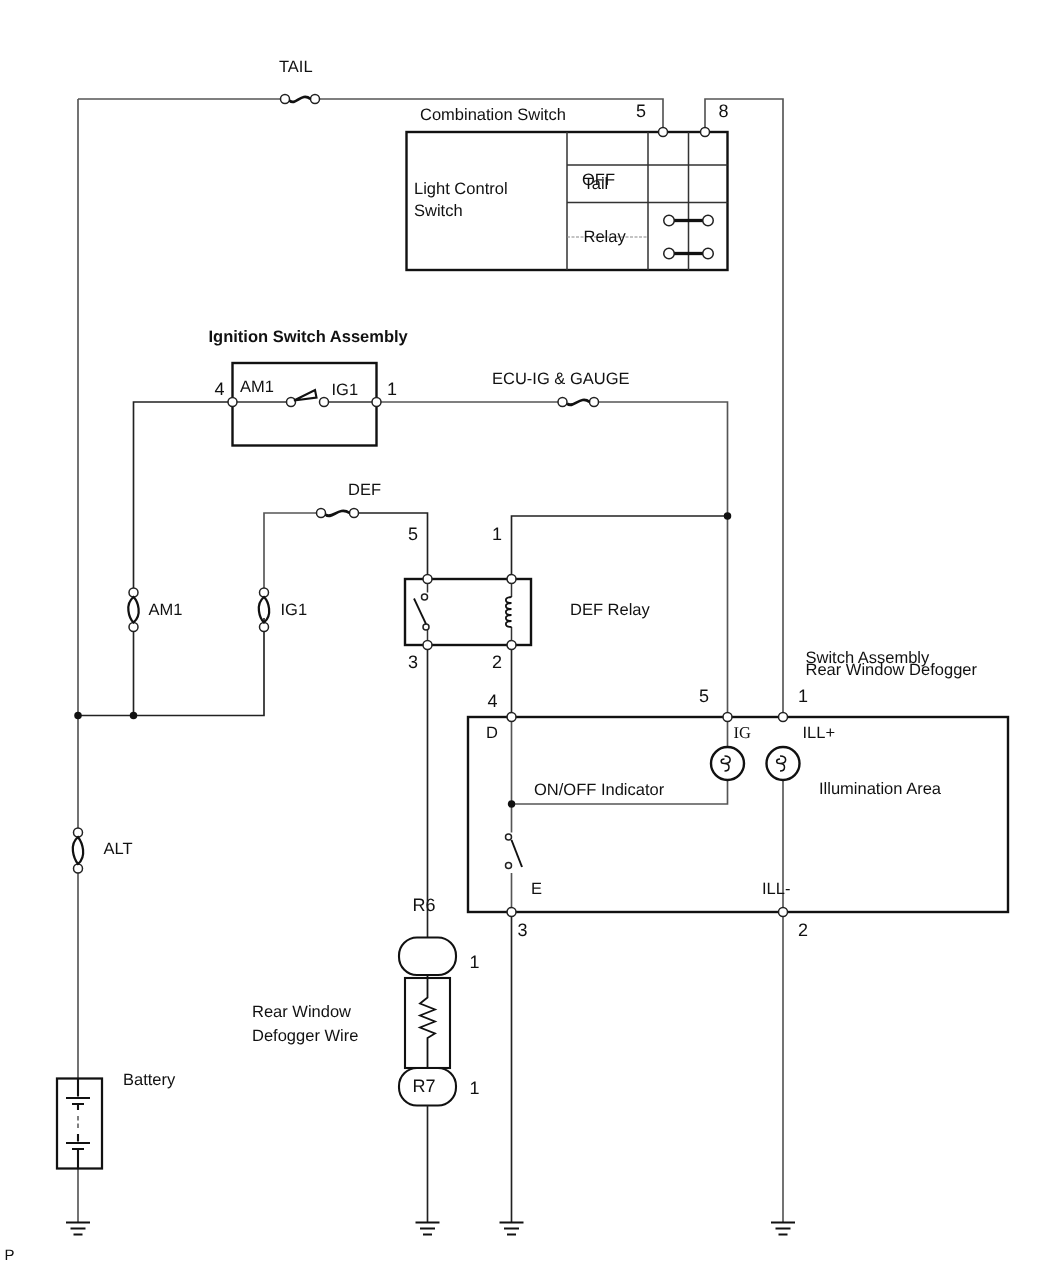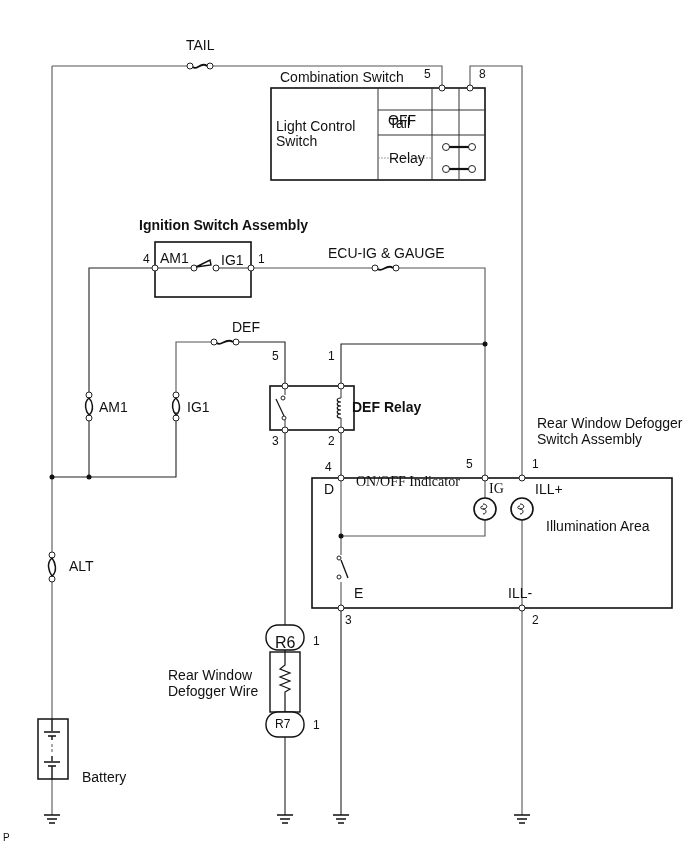--- a/index.html
+++ b/index.html
@@ -4,21 +4,21 @@
 <style>
   html,body{margin:0;padding:0;background:#ffffff;}
   body{width:691px;height:845px;position:relative;overflow:hidden;font-family:"Liberation Sans",sans-serif;color:#111;}
   svg{position:absolute;left:0;top:0;}
   .w{stroke:#555;stroke-width:1.1;fill:none;}
   .wd{stroke:#222;stroke-width:1.1;fill:none;}
   .bx{stroke:#111;stroke-width:1.6;fill:none;}
   .thin{stroke:#333;stroke-width:1;fill:none;}
   .term{fill:#fff;stroke:#222;stroke-width:1;}
   .dot{fill:#111;stroke:none;}
-  .lbl{position:absolute;font-size:14px;line-height:14px;white-space:nowrap;color:#111;}
+  .lbl{position:absolute;font-size:11px;line-height:14px;white-space:nowrap;color:#111;}
   .pin{position:absolute;font-size:12px;line-height:13px;color:#111;}
 </style>
 </head>
 <body>
 
 <svg width="691" height="845" viewBox="0 0 691 845">
 
   <path class="w" d="M52 66 V552"></path>
   <path class="w" d="M52 580 V719"></path>
   <path class="w" d="M52 779 V815"></path>
@@ -193,42 +193,42 @@
 <div class="pin" style="left:258px;top:253px;">1</div>
 <div class="lbl" style="left:160px;top:251px;">AM1</div>
 <div class="lbl" style="left:221px;top:253px;">IG1</div>
 <div class="lbl" style="left:328px;top:246px;">ECU-IG &amp; GAUGE</div>
 
 <div class="lbl" style="left:232px;top:320px;">DEF</div>
 <div class="pin" style="left:272px;top:350px;">5</div>
 <div class="pin" style="left:328px;top:350px;">1</div>
 <div class="pin" style="left:272px;top:435px;">3</div>
 <div class="pin" style="left:328px;top:435px;">2</div>
-<div class="lbl" style="left:352px;top:400px;font-weight:bold;">DEF Relay</div>
+<div class="lbl" style="left:380px;top:400px;">DEF Relay</div>
 
 <div class="lbl" style="left:99px;top:400px;">AM1</div>
 <div class="lbl" style="left:187px;top:400px;">IG1</div>
 <div class="lbl" style="left:69px;top:559px;">ALT</div>
 
-<div class="lbl" style="left:537px;top:416px;">Rear Window Defogger</div>
+<div class="lbl" style="left:537px;top:440px;">Rear Window Defogger</div>
 <div class="lbl" style="left:537px;top:432px;">Switch Assembly</div>
 <div class="pin" style="left:325px;top:461px;">4</div>
 <div class="pin" style="left:466px;top:458px;">5</div>
 <div class="pin" style="left:532px;top:458px;">1</div>
 <div class="lbl" style="left:324px;top:482px;">D</div>
 <div class="lbl" style="left:489px;top:482px;font-family:Liberation Serif, serif;">IG</div>
 <div class="lbl" style="left:535px;top:482px;">ILL+</div>
-<div class="lbl" style="left:356px;top:475px;font-family:Liberation Serif, serif;">ON/OFF Indicator</div>
+<div class="lbl" style="left:356px;top:520px;">ON/OFF Indicator</div>
 <div class="lbl" style="left:546px;top:519px;">Illumination Area</div>
 <div class="lbl" style="left:354px;top:586px;">E</div>
 <div class="lbl" style="left:508px;top:586px;text-align:center;">ILL-</div>
 <div class="pin" style="left:345px;top:614px;">3</div>
 <div class="pin" style="left:532px;top:614px;">2</div>
 
-<div class="lbl" style="left:275px;top:636px;font-size:16px;">R6</div>
+<div class="lbl" style="left:275px;top:596px;font-size:12px;">R6</div>
 <div class="lbl" style="left:275px;top:717px;font-size:12px;">R7</div>
 <div class="pin" style="left:313px;top:635px;">1</div>
 <div class="pin" style="left:313px;top:719px;">1</div>
 <div class="lbl" style="left:168px;top:668px;">Rear Window</div>
 <div class="lbl" style="left:168px;top:684px;text-align:center;">Defogger Wire</div>
 
-<div class="lbl" style="left:82px;top:770px;">Battery</div>
+<div class="lbl" style="left:82px;top:713px;">Battery</div>
 <div class="lbl" style="left:3px;top:831px;font-size:10px;">P</div>
 
 </body></html>

